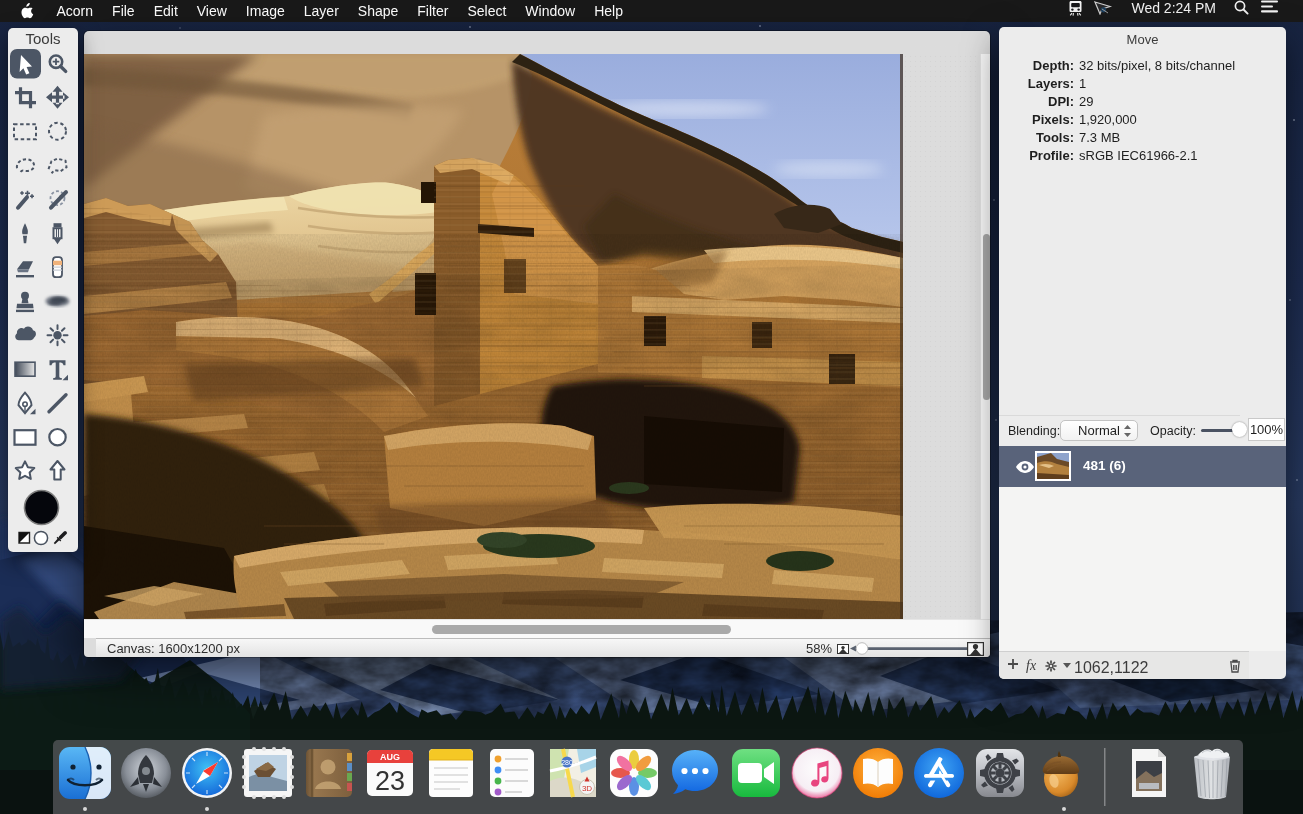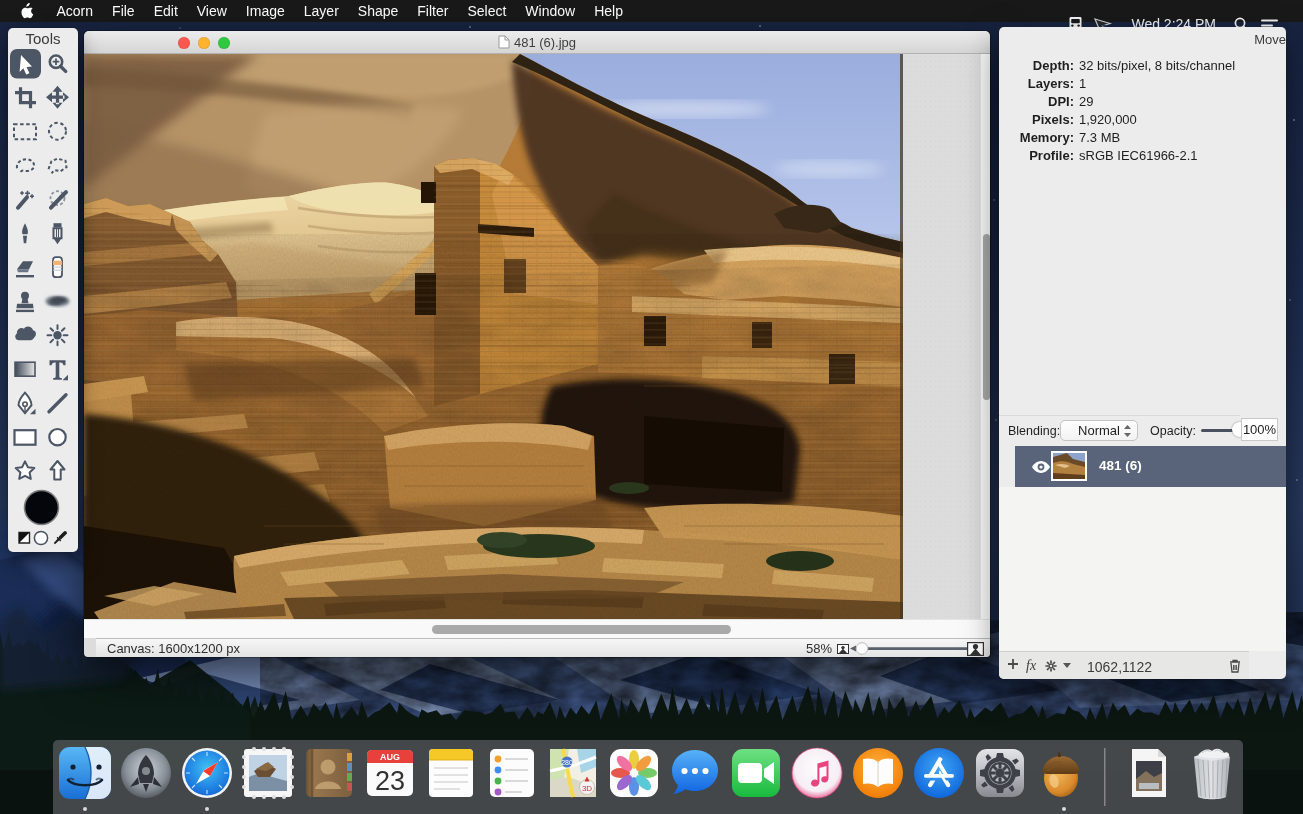--- a/index.html
+++ b/index.html
@@ -7,21 +7,21 @@
 body { font-family:"Liberation Sans", sans-serif; position:relative; }
 #screen { position:absolute; left:0; top:0; width:1303px; height:814px; overflow:hidden; }
 #wallpaper { position:absolute; left:0; top:0; width:1303px; height:814px; }
 
 
 #menubar { position:absolute; left:0; top:0; width:1303px; height:22px; background:#191919; color:#fff; font-size:14px; display:flex; align-items:center; }
 #menubar .apple { position:absolute; left:20px; top:3px; }
 #menubar .items { position:absolute; left:47px; top:0; height:22px; display:flex; align-items:center; }
 #menubar .items span { padding:0 9.5px; line-height:22px; }
 #menubar .items .app { font-weight:normal; }
-#menubar .right { position:absolute; right:12px; top:0; height:32px; display:flex; align-items:flex-end; }
+#menubar .right { position:absolute; right:12px; top:0; height:32px; display:flex; align-items:flex-start; }
 #mbtime { font-size:14px; color:#f2f2f2; margin:0 10px 0 8px; }
 
 
 #tools { position:absolute; left:8px; top:28px; width:70px; height:524px; background:#ececec; border-radius:5px; box-shadow:0 9px 22px rgba(0,0,0,.55), 0 0 1px rgba(0,0,0,.4); }
 #tools .title { text-align:center; font-size:15px; color:#3a3a3a; padding-top:2px; }
 #toolsvg { position:absolute; left:0; top:0; }
 
 
 #docwin { position:absolute; left:84px; top:31px; width:906px; height:626px; background:#dcdcdc; border-radius:5px 5px 4px 4px; box-shadow:0 18px 45px rgba(0,0,0,.6), 0 0 0 1px rgba(0,0,0,.28); overflow:hidden; }
 #titlebar { position:absolute; left:0; top:0; width:100%; height:23px; background:linear-gradient(#ececec,#d5d5d5); border-bottom:1px solid #b3b3b3; border-radius:5px 5px 0 0; }
@@ -32,36 +32,36 @@
 #vsb { position:absolute; left:896px; top:23px; width:10px; height:565px; background:#f9f9f9; border-left:1px solid #e2e2e2;}
 #vsb .thumb { position:absolute; left:1.5px; top:180px; width:7px; height:166px; background:#a9a9a9; border-radius:4px; }
 #hscroll { position:absolute; left:0; top:588px; width:906px; height:19px; background:#f9f9f9; border-top:1px solid #e6e6e6; }
 #hscroll .thumb { position:absolute; left:348px; top:4.5px; width:299px; height:9px; background:#a9a9a9; border-radius:5px; }
 #statusbar { position:absolute; left:0; top:607px; width:906px; height:19px; background:linear-gradient(#f7f7f7,#e3e3e3); border-top:1px solid #bcbcbc; font-size:13px; color:#2e2e2e;margin-left:12px; }
 #statusbar .canvas { position:absolute; left:11px; top:1px; line-height:18px; }
 #statusbar .pct { position:absolute; left:710px; top:1px; line-height:18px; }
 
 
 #panel { position:absolute; left:999px; top:27px; width:287px; height:652px; background:#ececec; border-radius:5px; box-shadow:0 14px 34px rgba(0,0,0,.55); overflow:hidden; font-size:13px; color:#222; }
-#panel .ptitle { text-align:right; color:#3c3c3c; padding-top:5px; height:22px; }
+#panel .ptitle { text-align:center; color:#3c3c3c; padding-top:5px; height:22px; }
 .inforow { position:absolute; left:0; width:287px; }
 .inforow .lab { position:absolute; right:212px; font-weight:bold; color:#1e1e1e; white-space:nowrap; }
 .inforow .val { position:absolute; left:80px; color:#1e1e1e; white-space:nowrap; }
 #blendrow { position:absolute; left:0; top:388px; width:241px; height:31px; background:#ececec; border-top:1px solid #dadada; font-size:13px; color:#1f1f1f; }
 #blendrow .lab { position:absolute; top:7.5px; font-size:12.5px; }
 #dropdown { position:absolute; left:61px; top:3.5px; width:78px; height:21px; background:linear-gradient(#fff,#f2f2f2); border:1px solid #c3c3c3; border-radius:5px; text-align:center; line-height:20px; }
 #opslider { position:absolute; left:202px; top:12.5px; width:38px; height:3px; background:#4a5262; border-radius:2px; }
 #opslider .knob { position:absolute; right:-8px; top:-6.5px; width:15px; height:15px; border-radius:50%; background:#fff; box-shadow:0 0 2px rgba(0,0,0,.45); }
-#opbox { position:absolute; left:242px; top:2px; width:37px; height:23px; background:#fff; border:1px solid #c9c9c9; text-align:center; line-height:22px; font-size:13px;}
-#layerrow { position:absolute; left:0; top:419px; width:287px; height:42px; background:#59637a;margin-left:16px; }
+#opbox { position:absolute; left:249px; top:2px; width:37px; height:23px; background:#fff; border:1px solid #c9c9c9; text-align:center; line-height:22px; font-size:13px;}
+#layerrow { position:absolute; left:0; top:419px; width:287px; height:42px; background:#59637a; }
 #layerrow .lname { position:absolute; left:84px; top:12px; color:#fff; font-weight:bold; font-size:13.5px; }
 #lthumb { position:absolute; left:36px; top:5px; width:36px; height:30px; background:#fff; }
 #layerlist { position:absolute; left:0; top:460px; width:287px; height:164px; background:#f4f4f3; }
 #pfooter { position:absolute; left:0; top:624px; width:250px; height:28px; background:#e7e7e6; border-top:1px solid #cfcfcf; color:#3c3c3c; }
-#pfooter .coord { position:absolute; left:88px; top:7px; font-size:14px; }
+#pfooter .coord { position:absolute; left:75px; top:7px; font-size:16px; }
 
 
 #dock { position:absolute; left:53px; top:740px; width:1190px; height:74px; background:rgba(84,86,90,.78); border-radius:5px 5px 0 0; }
 .ddot { position:absolute; top:67px; width:4px; height:4px; border-radius:50%; background:#d8d8d8; }
 </style>
 </head>
 <body>
 <div id="screen">
 <svg id="wallpaper" viewBox="0 0 1303 814" preserveAspectRatio="none">
   <defs>
@@ -179,29 +179,20 @@
           <g fill="#f2f2f2">
             <rect x="0" y="0.5" width="17" height="2.1" rx="1"></rect>
             <rect x="0" y="5.4" width="12" height="2.1" rx="1"></rect>
             <rect x="0" y="10.3" width="17" height="2.1" rx="1"></rect>
           </g>
         </svg>
   </div>
 </div>
 
 <div id="docwin">
-  <div id="titlebar">
-    <div class="tl" style="left:94px;background:#fc5850;box-shadow:inset 0 0 1px rgba(0,0,0,.3);"></div>
-    <div class="tl" style="left:114px;background:#fdb32d;box-shadow:inset 0 0 1px rgba(0,0,0,.3);"></div>
-    <div class="tl" style="left:134px;background:#2fc93f;box-shadow:inset 0 0 1px rgba(0,0,0,.3);"></div>
-    <div class="t"><svg width="12" height="14" viewBox="0 0 12 14" style="vertical-align:-2px;margin-right:4px">
-            <path d="M1 1h6l4 4v8H1z" fill="#fff" stroke="#999" stroke-width="1"></path>
-            <path d="M7 1v4h4" fill="none" stroke="#999"></path>
-          </svg>481 (6).jpg</div>
-  </div>
   <svg id="photo" viewBox="0 0 819 565" preserveAspectRatio="none">
   <defs>
     <linearGradient id="sky" x1="0" y1="0" x2="0" y2="1">
       <stop offset="0" stop-color="#9aaddd"></stop>
             <stop offset=".5" stop-color="#b2c2e9"></stop>
             <stop offset="1" stop-color="#d3dcf3"></stop>
     </linearGradient>
     <linearGradient id="cliffL" x1="0" y1="0" x2="0" y2="1">
       <stop offset="0" stop-color="#c7aa7c"></stop>
             <stop offset="1" stop-color="#a3815a"></stop>
@@ -528,21 +519,21 @@
       </div>
   <div class="inforow" style="top:67px">
         <span class="lab">DPI:</span>
         <span class="val">29</span>
       </div>
   <div class="inforow" style="top:85px">
         <span class="lab">Pixels:</span>
         <span class="val">1,920,000</span>
       </div>
   <div class="inforow" style="top:103px">
-        <span class="lab">Memory:</span>
+        <span class="lab">Tools:</span>
         <span class="val">7.3 MB</span>
       </div>
   <div class="inforow" style="top:121px">
         <span class="lab">Profile:</span>
         <span class="val">sRGB IEC61966-2.1</span>
       </div>
   <div id="blendrow">
     <span class="lab" style="left:9px">Blending:</span>
     <div id="dropdown">Normal<svg width="9" height="14" viewBox="0 0 9 14" style="position:absolute;right:5px;top:3px">
             <path d="M1 5 L4.5 1 L8 5 Z M1 9 L4.5 13 L8 9 Z" fill="#666"></path>

